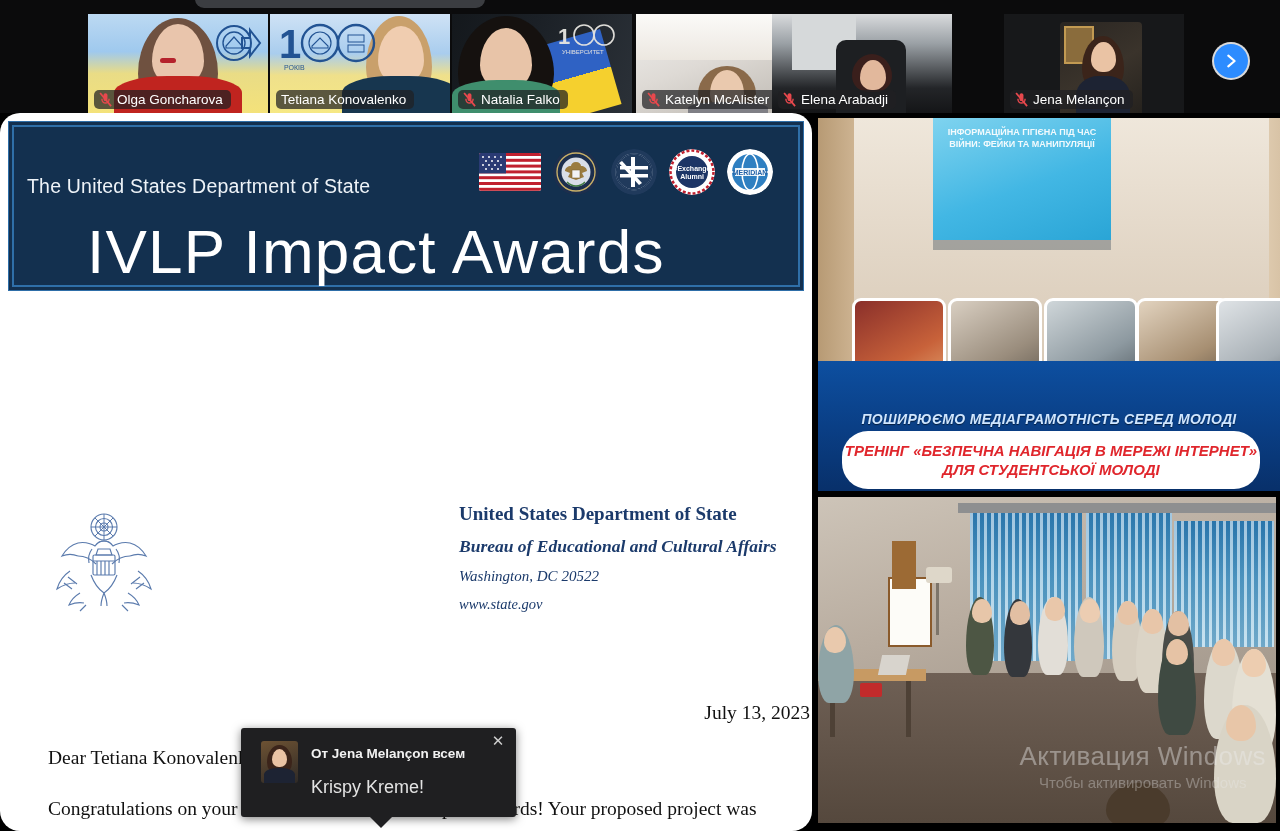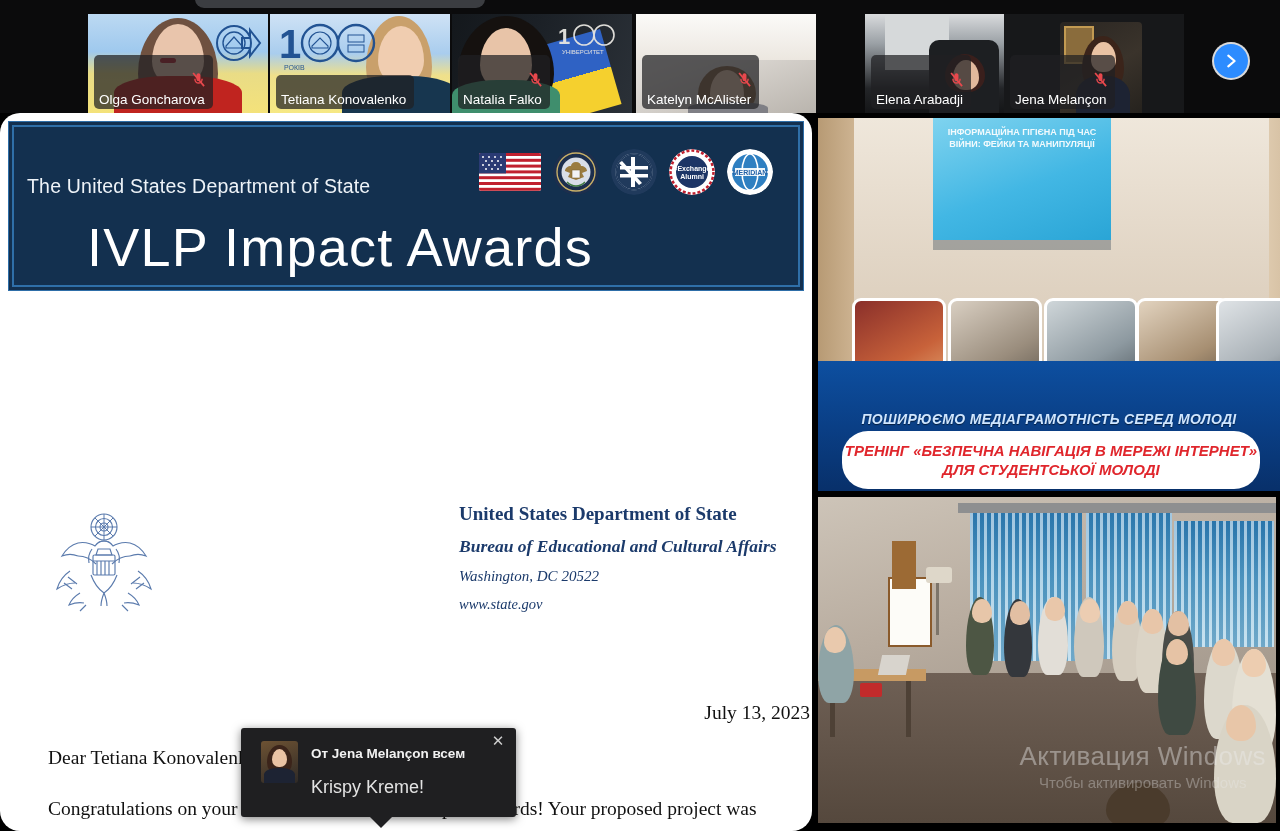--- a/index.html
+++ b/index.html
@@ -9,22 +9,22 @@
 
   
   .zoom-control-pill{position:absolute;left:195px;top:-18px;width:290px;height:26px;
     background:#3b3d41;border-radius:9px;z-index:40;}
 
   
   .filmstrip{position:absolute;left:0;top:0;width:1280px;height:113px;background:#0b0b0c;z-index:20;}
   .tile{position:absolute;top:14px;height:99px;overflow:hidden;background:#111;}
   .tile.active{outline:3px solid #38e08f;outline-offset:-3px;z-index:3;}
   .tile .bg{position:absolute;inset:0;}
-  .namebar{position:absolute;left:6px;bottom:4px;display:flex;align-items:flex-end;gap:5px;
-    background:rgba(32,32,34,.72);border-radius:5px;padding:17px 8px 2px 5px;max-width:94%;flex-direction:column;}
+  .namebar{position:absolute;left:6px;bottom:4px;display:flex;align-items:center;gap:5px;
+    background:rgba(32,32,34,.72);border-radius:5px;padding:2px 8px 2px 5px;max-width:94%;}
   .namebar .nm{color:#fff;font-size:13.5px;white-space:nowrap;overflow:hidden;text-overflow:ellipsis;}
   .mic-muted{width:13px;height:15px;flex:0 0 auto;position:relative;}
   .mic-muted svg{display:block;}
   .strip-next{position:absolute;right:32px;top:44px;width:34px;height:34px;border-radius:50%;
     background:#2d8cff;display:flex;align-items:center;justify-content:center;z-index:6;
     box-shadow:0 0 0 2px rgba(255,255,255,.85);}
   .strip-next svg{display:block}
 
   
   .bg-ukr{background:linear-gradient(180deg,#bcd9f2 0%,#9fc9ee 38%,#e9dc86 60%,#f4e27a 100%);}
@@ -38,21 +38,21 @@
   .person{position:absolute;border-radius:50% 50% 46% 46%/60% 60% 40% 40%;filter:blur(.6px);}
   .hair{position:absolute;border-radius:50% 50% 40% 40%/58% 58% 42% 42%;}
   .body{position:absolute;border-radius:42% 42% 0 0;}
   .uni-logo{position:absolute;opacity:.95;}
 
   
   .doc{position:absolute;left:0;top:113px;width:812px;height:718px;background:#fff;z-index:10;border-radius:20px;}
   .banner{position:relative;margin:8px 8px 0 8px;height:168px;background:#13304f;
     border:1px solid #2e6ea8;box-shadow:inset 0 0 0 3px #13304f, inset 0 0 0 5px #2f6fa8;}
   .banner .line1{position:absolute;left:18px;top:53px;color:#eef3f8;font-size:19.5px;letter-spacing:.2px;}
-  .banner .title{position:absolute;left:78px;top:94px;color:#fff;font-size:54px;letter-spacing:1.2px;font-weight:400;}
+  .banner .title{position:absolute;left:78px;top:94px;color:#fff;font-size:62px;letter-spacing:1.2px;font-weight:400;}
   .logos{position:absolute;right:30px;top:27px;display:flex;align-items:center;gap:12px;}
   .logo{width:46px;height:46px;border-radius:50%;overflow:hidden;position:relative;flex:0 0 auto;}
   .logo.flag{width:62px;height:38px;border-radius:2px;}
   .logo svg{display:block}
 
   .letterhead{position:absolute;left:459px;top:390px;}
   .letterhead div{font-family:"Liberation Serif",serif;color:#1b3a6b;white-space:nowrap;}
   .lh1{font-size:19px;font-weight:700;margin-bottom:11px;}
   .lh2{font-size:17.5px;font-weight:700;font-style:italic;margin-bottom:11px;}
   .lh3{font-size:15px;font-style:italic;margin-bottom:11px;}
@@ -212,21 +212,21 @@
           <svg viewBox="0 0 14 16" width="13" height="15">
               <path d="M7 1.4c1.2 0 2.1.9 2.1 2.1v4.1c0 1.2-.9 2.1-2.1 2.1S4.9 8.8 4.9 7.6V3.5C4.9 2.3 5.8 1.4 7 1.4z" fill="#e8484d"></path>
               <path d="M3.2 7.1v.8c0 2.1 1.7 3.8 3.8 3.8s3.8-1.7 3.8-3.8v-.8" fill="none" stroke="#e8484d" stroke-width="1.5"></path>
               <path d="M1.2 1.0L13 15.2" stroke="#e8484d" stroke-width="1.9" fill="none"></path>
             </svg>
         </span>
         <span class="nm">Katelyn McAlister</span>
       </div>
     </div>
 
-    <div class="tile" style="left:865px;width:180px;">
+    <div class="tile" style="left:772px;width:180px;">
       <div class="bg bg-car">
         <div style="position:absolute;left:20px;top:0;width:64px;height:56px;background:#d6d9da;"></div>
         <div style="position:absolute;left:64px;top:26px;width:70px;height:76px;background:#1d1f22;border-radius:10px 10px 0 0;"></div>
         <div class="hair" style="left:80px;top:40px;width:40px;height:38px;background:#3a1f1c;"></div>
         <div class="person" style="left:88px;top:46px;width:26px;height:30px;background:#e2b89c;"></div>
       </div>
       <div class="namebar">
         <span class="mic-muted">
           <svg viewBox="0 0 14 16" width="13" height="15">
               <path d="M7 1.4c1.2 0 2.1.9 2.1 2.1v4.1c0 1.2-.9 2.1-2.1 2.1S4.9 8.8 4.9 7.6V3.5C4.9 2.3 5.8 1.4 7 1.4z" fill="#e8484d"></path>

